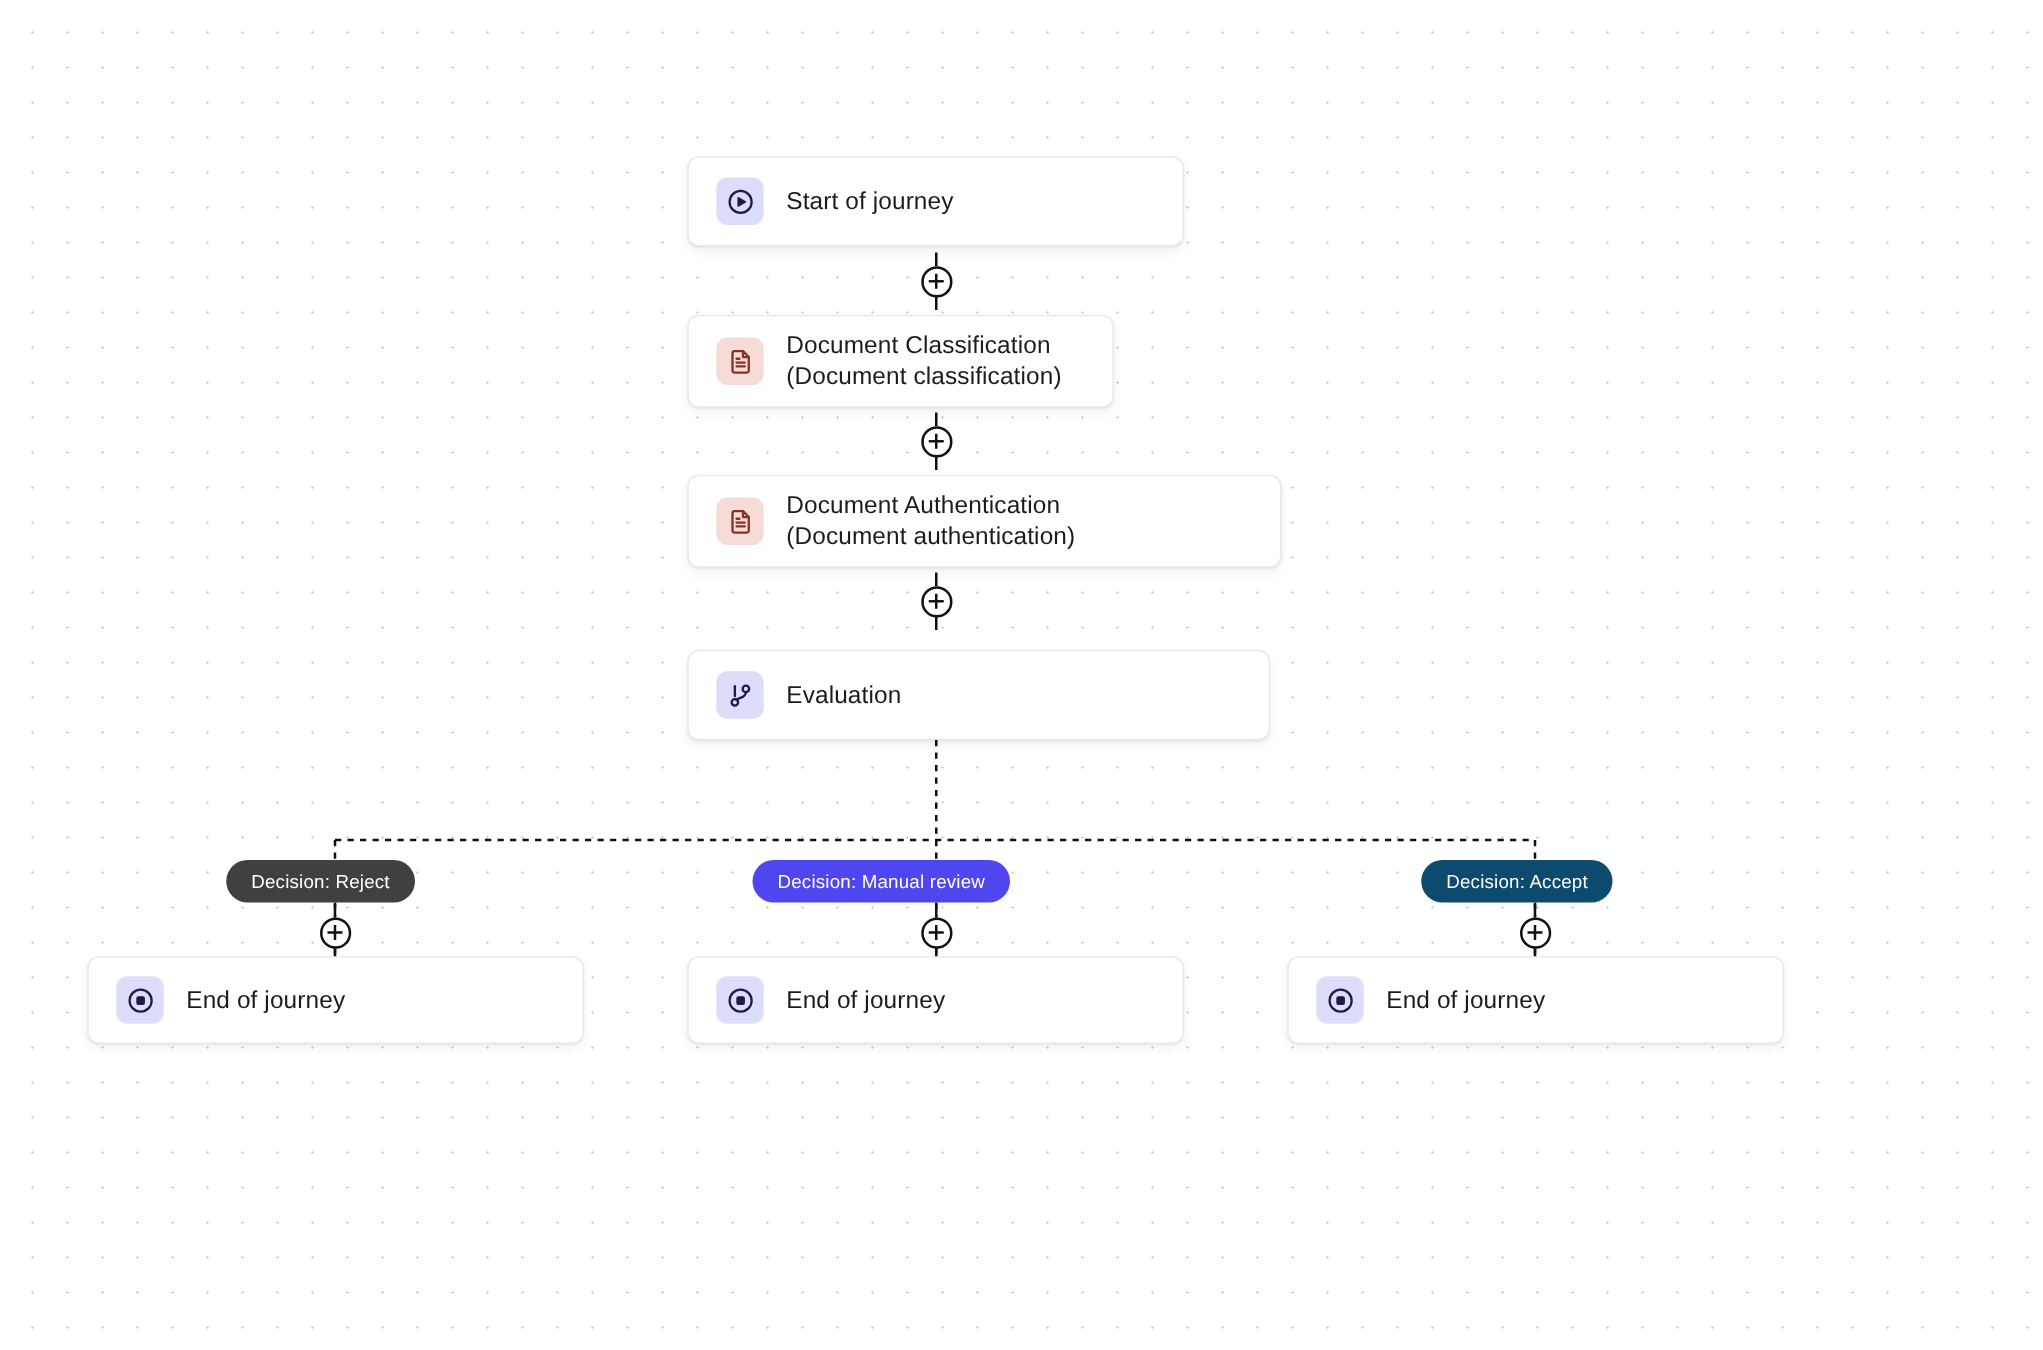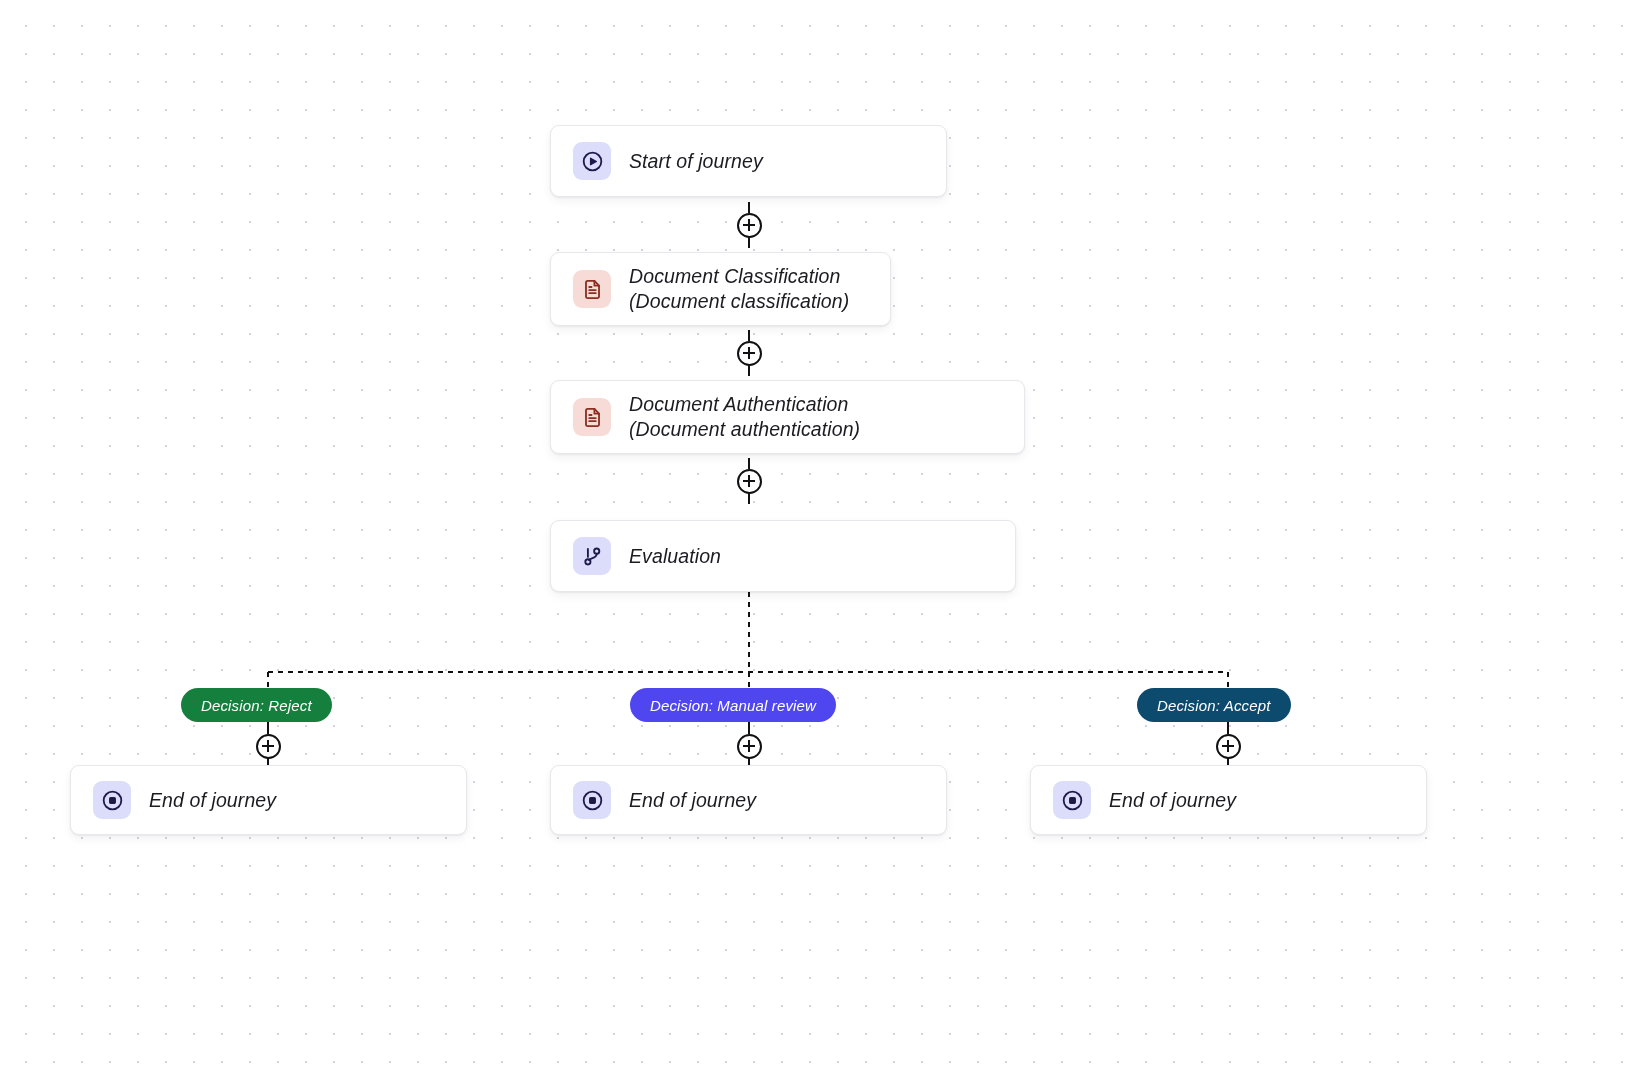--- a/index.html
+++ b/index.html
@@ -15,21 +15,20 @@
     background-color: #ffffff;
     background-image: radial-gradient(circle, #d4d4d8 1.1px, transparent 1.1px);
     background-size: 28px 28px;
     background-position: 12px 12px;
     position: relative;
   }
 
   #canvas {
     position: absolute;
     inset: 0;
-    font-style: italic;
   }
 
   
   #edges {
     position: absolute;
     inset: 0;
     pointer-events: none;
   }
 
   
@@ -209,25 +208,25 @@
       <svg width="23" height="23" viewBox="0 0 24 24" fill="none" stroke="#1e1b4b" stroke-width="1.95" stroke-linecap="round" stroke-linejoin="round">
         <path d="M7.2 4.2 V12.4"></path>
         <circle cx="7.2" cy="17.6" r="2.7"></circle>
         <circle cx="16.4" cy="6.4" r="2.7"></circle>
         <path d="M16.4 9.1 C16.4 14.0 9.9 13.6 8.4 15.6"></path>
       </svg>
     </span>
     <span class="node-label">Evaluation</span>
   </div>
 
-  <div class="decision-badge" style="left:181px; top:688px; background:#15803d;justify-content:flex-end;">
+  <div class="decision-badge" style="left:181px; top:688px; background:#404040;justify-content:flex-end;">
     <span>Decision: Reject</span>
   </div>
 
-  <div class="decision-badge" style="left:630px; top:688px; background:#4f46f0;">
+  <div class="decision-badge" style="left:602px; top:688px; background:#4f46f0;">
     <span>Decision: Manual review</span>
   </div>
 
   <div class="decision-badge" style="left:1137px; top:688px; background:#0c4a6e;">
     <span>Decision: Accept</span>
   </div>
 
   <div class="plus-connector" style="left:248px; top:723px;">
     <span class="stub stub-top"></span>
     <span class="plus-circle"></span>

